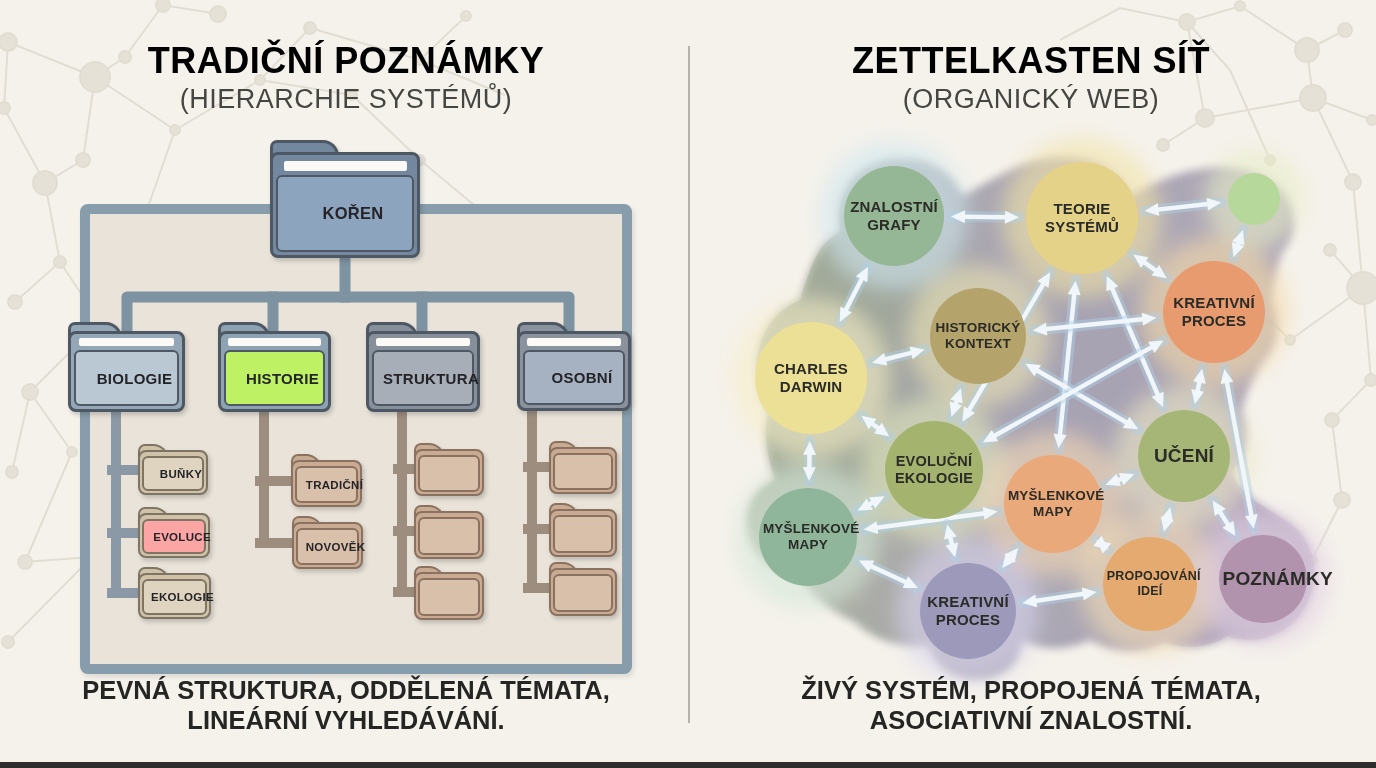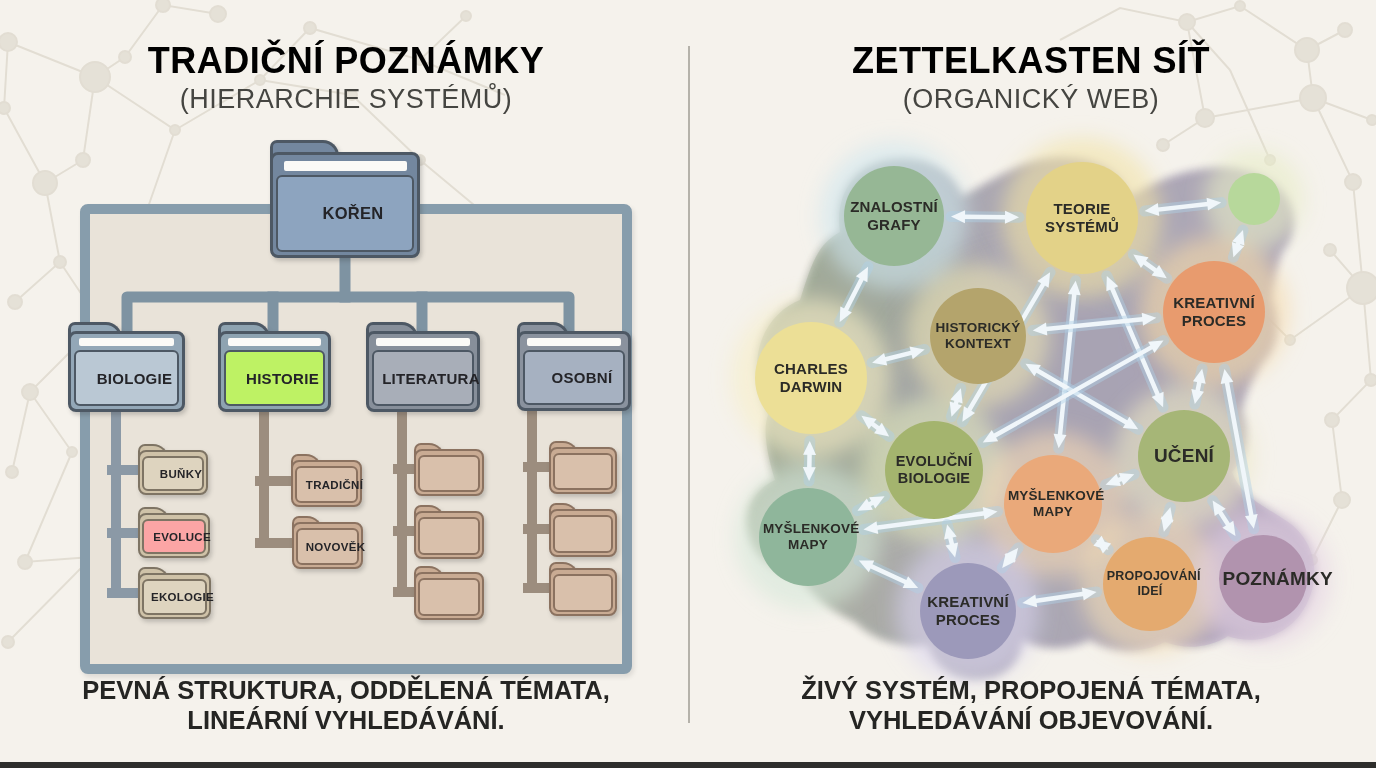--- a/index.html
+++ b/index.html
@@ -186,21 +186,21 @@
         <div class="shell" style="inset: 6px 0px 0px; background: rgb(201, 171, 147); border: 2.5px solid rgb(139, 114, 96); border-radius: 8px;"></div>
         <div class="fbody" style="inset: 12px 4px 4px; background: rgb(217, 192, 171); border: 2px solid rgb(139, 114, 96); border-radius: 6px;">
           <div class="flabel" style="font-size: 11.5px;">NOVOVĚK</div>
         </div>
       </div>
       <div class="folder" style="left: 366px; top: 322px; width: 114px; height: 90px;">
         <div class="tab" style="left: 0px; top: 0px; width: 46%; height: 27px; background: rgb(135, 143, 154); border-top: 3px solid rgb(77, 88, 100); border-right: 3px solid rgb(77, 88, 100); border-left: 3px solid rgb(77, 88, 100); border-image: initial; border-bottom: none; border-radius: 7px 16px 0px 0px;"></div>
         <div class="shell" style="inset: 9px 0px 0px; background: rgb(135, 143, 154); border: 3px solid rgb(77, 88, 100); border-radius: 8px;"></div>
         <div class="stripe" style="left: 9%; right: 9%; top: 16px; height: 8px;"></div>
         <div class="fbody" style="inset: 28px 6px 6px; background: rgb(168, 174, 184); border: 2px solid rgb(77, 88, 100); border-radius: 6px;">
-          <div class="flabel" style="font-size: 15px;">LITERATURA</div>
+          <div class="flabel" style="font-size: 15px;">STRUKTURA</div>
         </div>
       </div>
       <div class="folder" style="left: 414px; top: 443px; width: 70px; height: 53px;">
         <div class="tab" style="left: 0px; top: 0px; width: 44%; height: 21px; background: rgb(201, 171, 147); border-top: 2.5px solid rgb(139, 114, 96); border-right: 2.5px solid rgb(139, 114, 96); border-left: 2.5px solid rgb(139, 114, 96); border-image: initial; border-bottom: none; border-radius: 7px 16px 0px 0px;"></div>
         <div class="shell" style="inset: 6px 0px 0px; background: rgb(201, 171, 147); border: 2.5px solid rgb(139, 114, 96); border-radius: 8px;"></div>
         <div class="fbody" style="inset: 12px 4px 4px; background: rgb(217, 192, 171); border: 2px solid rgb(139, 114, 96); border-radius: 6px;">
           <div class="flabel" style="font-size: 11.5px;"></div>
         </div>
       </div>
       <div class="folder" style="left: 414px; top: 505px; width: 70px; height: 54px;">
@@ -488,21 +488,21 @@
       <div class="node" style="left: 1163px; top: 261px; width: 102px; height: 102px; background: rgb(232, 155, 110);">
         <div class="nlabel" style="font-size: 15px;">KREATIVNÍ PROCES</div>
       </div>
       <div class="node" style="left: 930px; top: 288px; width: 96px; height: 96px; background: rgb(180, 164, 108);">
         <div class="nlabel" style="font-size: 13.5px;">HISTORICKÝ KONTEXT</div>
       </div>
       <div class="node" style="left: 755px; top: 322px; width: 112px; height: 112px; background: rgb(236, 223, 150);">
         <div class="nlabel" style="font-size: 15px;">CHARLES DARWIN</div>
       </div>
       <div class="node" style="left: 885px; top: 421px; width: 98px; height: 98px; background: rgb(164, 180, 110);">
-        <div class="nlabel" style="font-size: 14.5px;">EVOLUČNÍ BIOLOGIE</div>
+        <div class="nlabel" style="font-size: 14.5px;">EVOLUČNÍ EKOLOGIE</div>
       </div>
       <div class="node" style="left: 1004px; top: 455px; width: 98px; height: 98px; background: rgb(234, 169, 122);">
         <div class="nlabel" style="font-size: 13.5px;">MYŠLENKOVÉ MAPY</div>
       </div>
       <div class="node" style="left: 1138px; top: 410px; width: 92px; height: 92px; background: rgb(166, 182, 119);">
         <div class="nlabel" style="font-size: 19px;">UČENÍ</div>
       </div>
       <div class="node" style="left: 759px; top: 488px; width: 98px; height: 98px; background: rgb(143, 182, 155);">
         <div class="nlabel" style="font-size: 13.5px;">MYŠLENKOVÉ MAPY</div>
       </div>
@@ -512,18 +512,18 @@
       <div class="node" style="left: 1103px; top: 537px; width: 94px; height: 94px; background: rgb(228, 170, 111);">
         <div class="nlabel" style="font-size: 12.5px;">PROPOJOVÁNÍ IDEÍ</div>
       </div>
       <div class="node" style="left: 1219px; top: 535px; width: 88px; height: 88px; background: rgb(177, 147, 174);">
         <div class="nlabel" style="font-size: 19px;">POZNÁMKY</div>
       </div>
     </div>
 
   <div class="panel-caption" style="left:1031px;top:676px;">
     <div>ŽIVÝ SYSTÉM, PROPOJENÁ TÉMATA,</div>
-    <div>VYHLEDÁVÁNÍ OBJEVOVÁNÍ.</div>
+    <div>ASOCIATIVNÍ ZNALOSTNÍ.</div>
   </div>
 
   <div id="divider"></div>
   <div id="bottombar"></div>
 </div>
 
 </body></html>

